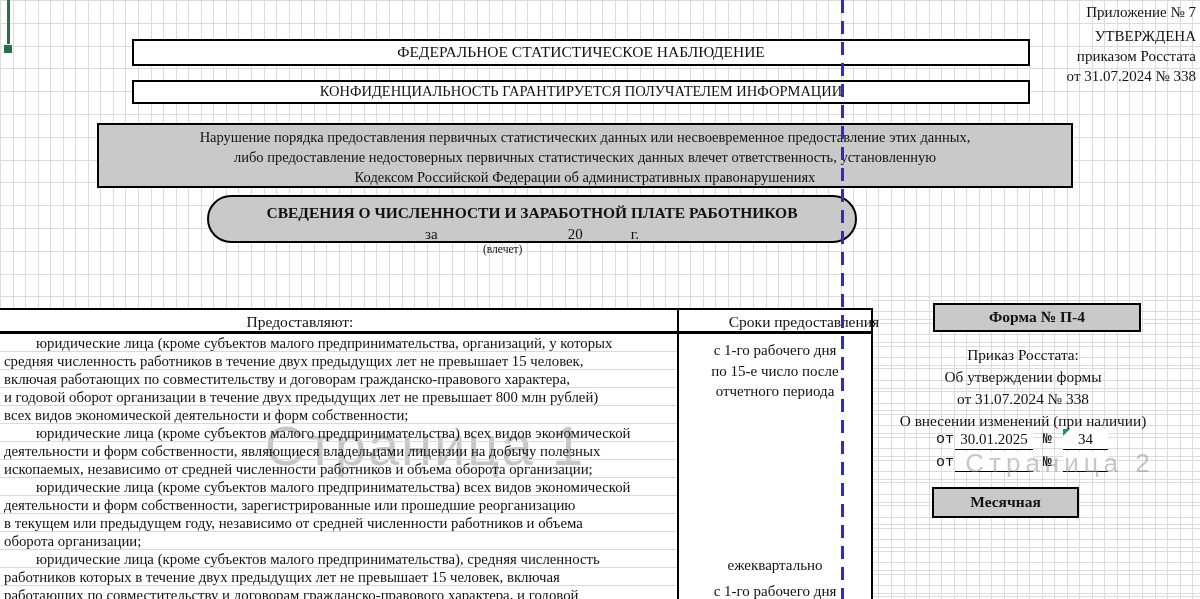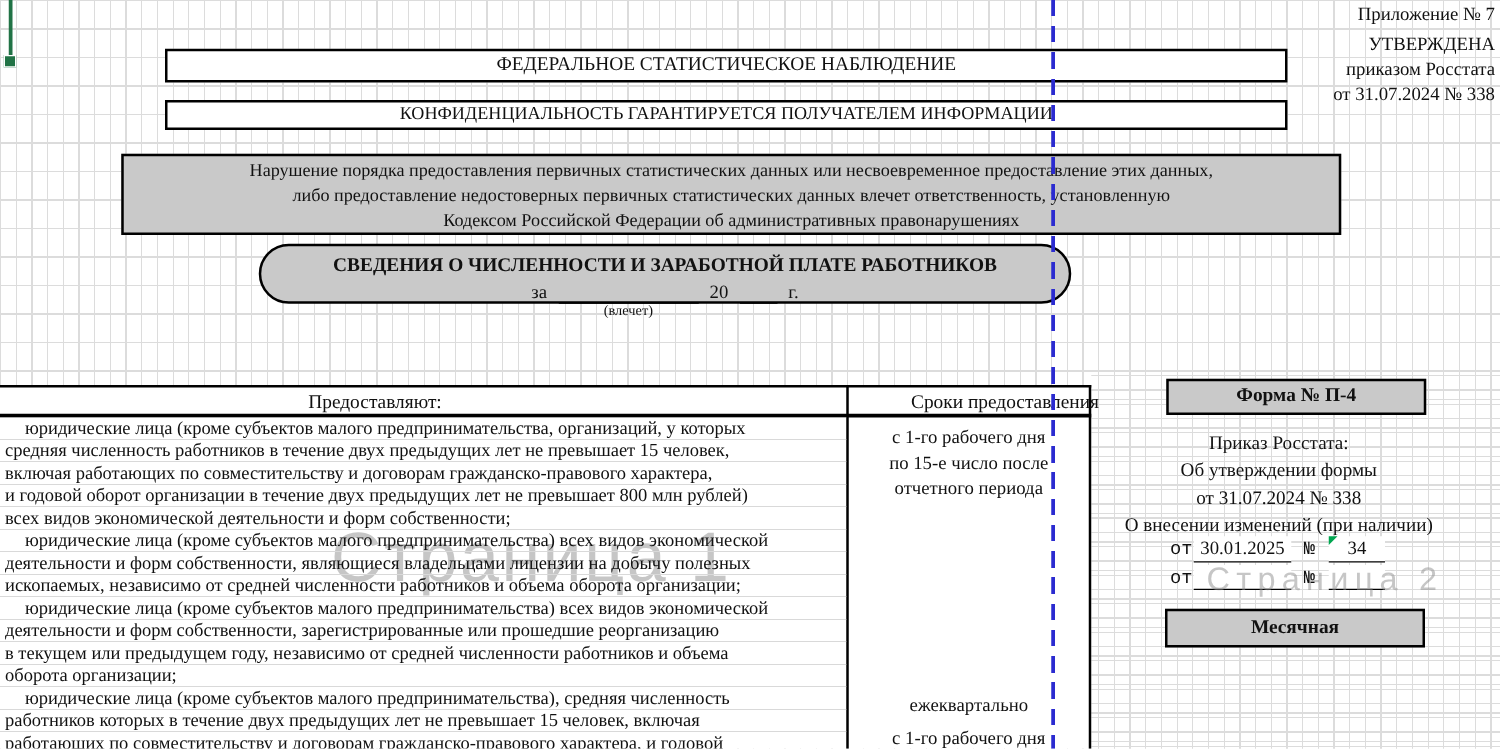--- a/index.html
+++ b/index.html
@@ -37,33 +37,33 @@
   .tbl-line{position:absolute; background:#000; z-index:3;}
   .v1{left:677px; top:308px; width:2px; height:291px;}
   .v2{left:871px; top:308px; width:2px; height:291px;}
   .hdr-bot{left:0; top:331px; width:873px; height:2.5px;}
   .tbl-h{position:absolute; top:312px; height:19px; text-align:center; font-size:15.5px; line-height:19px; z-index:3;}
   .h1{left:0; width:600px;}
   .h2{left:708px; width:192px;}
   .rows{position:absolute; left:0; top:334px; width:677px; height:265px; overflow:hidden; z-index:3;
         background-image:repeating-linear-gradient(180deg, transparent 0, transparent 17px, #d9d9d9 17px, #d9d9d9 18px);}
   .trow{height:18px; line-height:18.4px; font-size:14.8px; padding-left:4px; white-space:nowrap; overflow:hidden;}
-  .trow.ind{padding-left:20px;}
+  .trow.ind{padding-left:36px;}
   .col2{position:absolute; left:679px; width:192px; text-align:center; font-size:15px; z-index:3;}
   .c2a{top:340px; height:64px; line-height:20.5px;}
   .c2b{top:557px;}
   .c2c{top:583px;}
   
   .box-forma{left:933px; top:303px; width:208px; height:29px; font-weight:bold; font-size:15.5px; line-height:23px;}
   .order{position:absolute; left:878px; top:344px; width:290px; text-align:center; font-size:15.3px; line-height:22px; z-index:3; white-space:nowrap;}
   .flabel{position:absolute; font-size:15px; z-index:3;font-family:Liberation Mono, monospace;}
   .fcell{position:absolute; background:#fff; border-bottom:1.5px solid #000; box-sizing:border-box; z-index:1;}
   .fval{position:absolute; text-align:center; font-size:15px; z-index:3;}
   .cm-tri{position:absolute; left:1063px; top:429px; width:0; height:0; border-top:7px solid #00a650; border-right:7px solid transparent; z-index:4;}
-  .box-month{left:932px; top:487px; width:208px; height:31px; font-weight:bold; font-size:15.5px; line-height:25px;}
+  .box-month{left:932px; top:487px; width:147px; height:31px; font-weight:bold; font-size:15.5px; line-height:25px;}
   
   .wm{position:absolute; z-index:2; color:#8f8f8f; opacity:0.5; font-family:"Liberation Sans","DejaVu Sans",sans-serif; white-space:nowrap; text-align:center;}
   .wm1{left:205px; top:413px; width:440px; font-size:56px; letter-spacing:2px;}
   .wm2{left:940px; top:448px; width:240px; font-size:26px; letter-spacing:5px;}
   
   .pbreak{position:absolute; left:841px; top:0; width:3px; height:599px; z-index:6;
           background-image:repeating-linear-gradient(180deg, #2b2bd0 0, #2b2bd0 13px, transparent 13px, transparent 21px);}
   .sel-line{position:absolute; left:7px; top:0; width:3px; height:45px; background:#217346; z-index:7;}
   .sel-handle{position:absolute; left:3px; top:44px; width:8px; height:8px; background:#217346; border:1px solid #fff; z-index:7;}
 </style>

